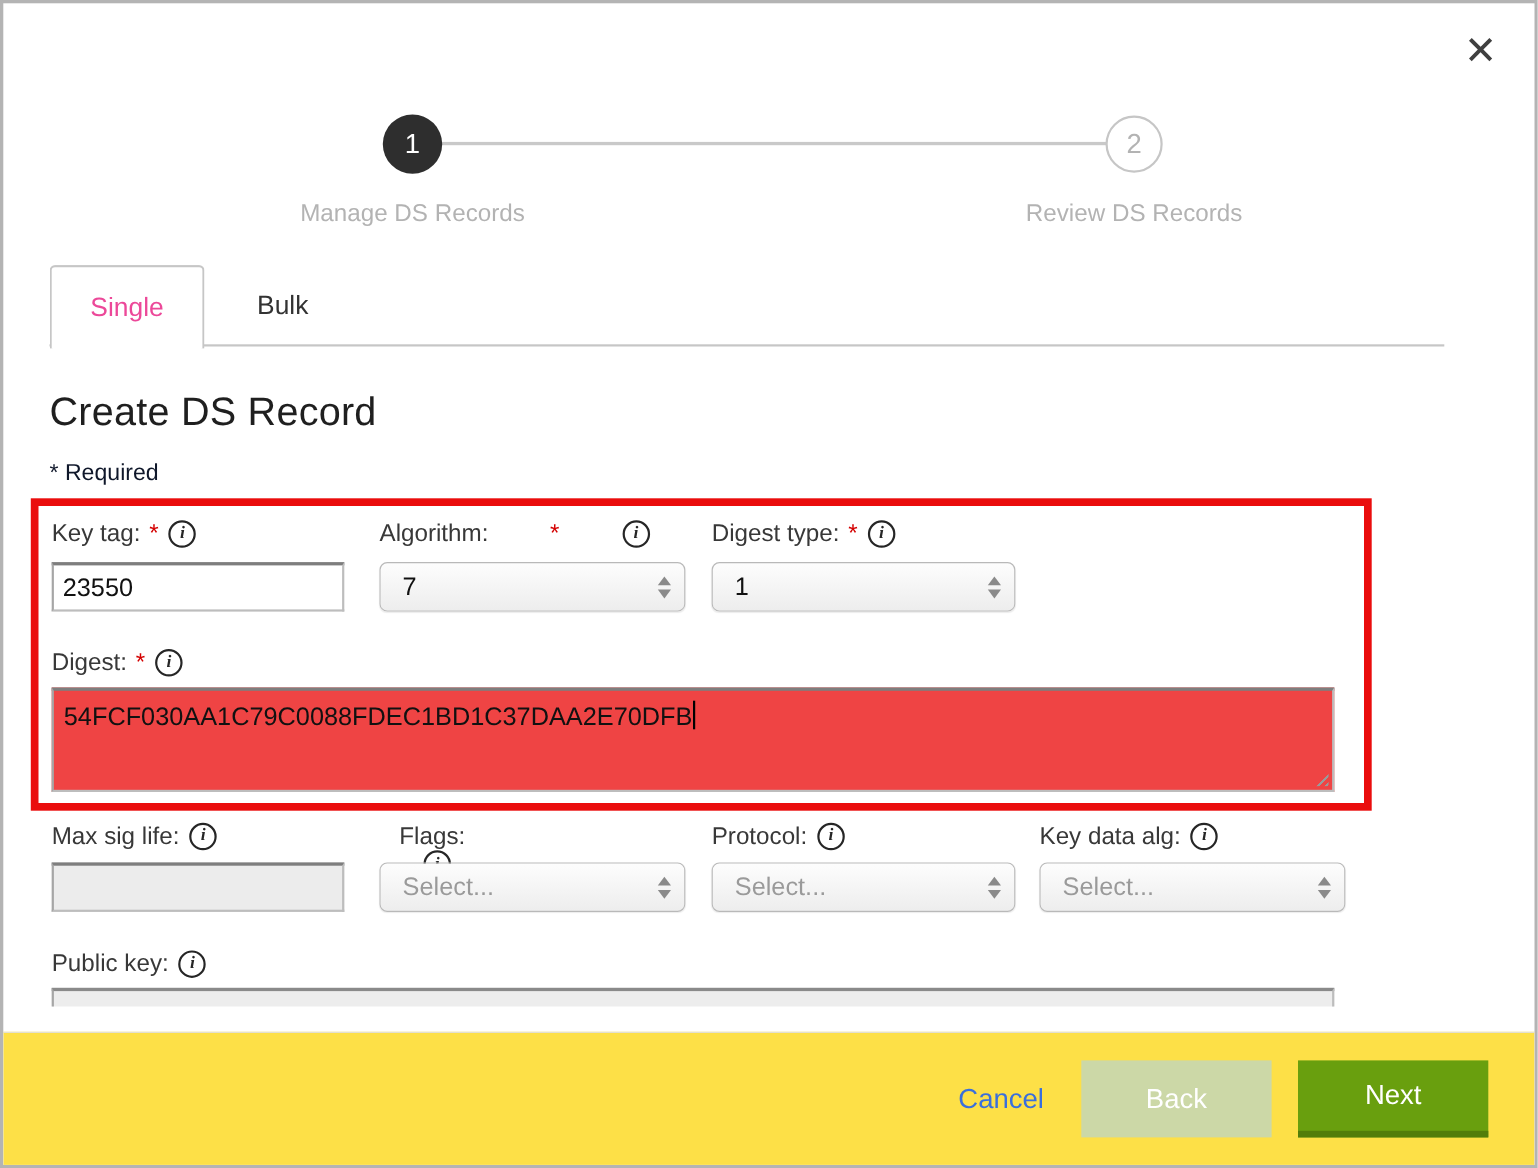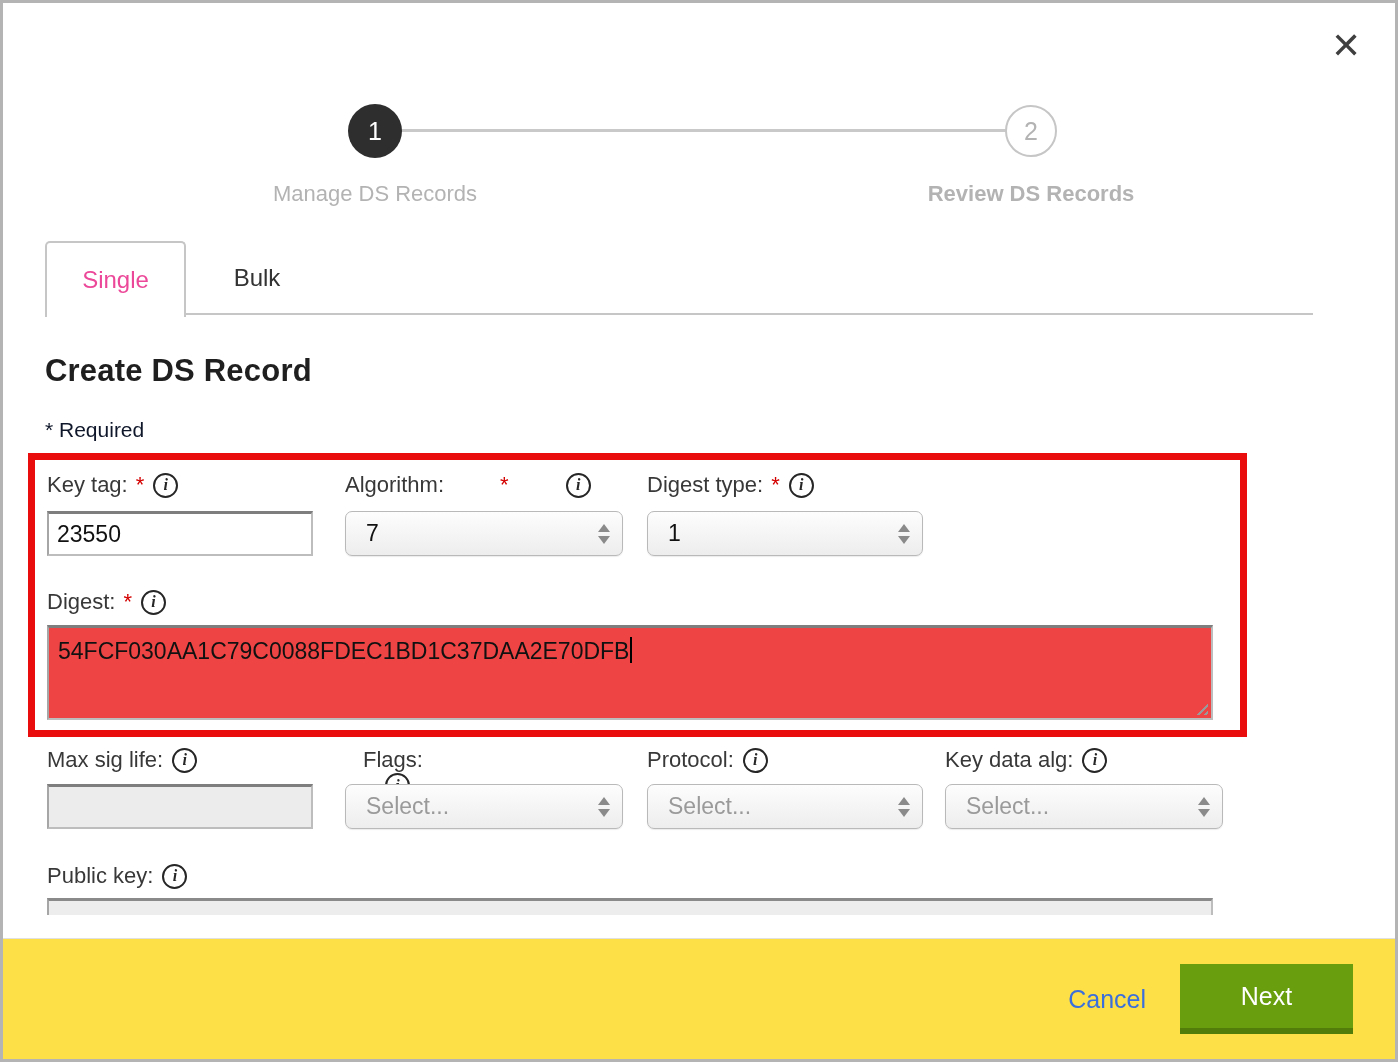--- a/index.html
+++ b/index.html
@@ -20,33 +20,33 @@
     text-align:center; cursor:pointer; user-select:none;
   }
 
   
   .step-track { position:absolute; left:398px; top:126px; width:606px; height:3px; background:#c9c9c9; }
   .step-circle { position:absolute; border-radius:50%; display:flex; align-items:center; justify-content:center; font-size:25px; }
   .step-circle.active { left:345px; top:101px; width:54px; height:54px; background:#2e2e2e; color:#fff; }
   .step-circle.inactive { left:1002px; top:102px; width:52px; height:52px; background:#fff; border:2px solid #c6c6c6; color:#b3b3b3; }
   .step-label { position:absolute; top:178px; transform:translateX(-50%); font-size:22px; color:#b3b3b3; white-space:nowrap; }
   .step-label.one { left:372px; }
-  .step-label.two { left:1028px;font-weight:bold; }
+  .step-label.two { left:1028px; }
 
   
   .tabbar { position:absolute; left:42px; top:238px; width:1268px; height:74px; border-bottom:2px solid #c6c6c6; }
   .tab { position:absolute; top:0; height:74px; display:flex; align-items:center; justify-content:center; font-size:24px; cursor:pointer; }
   .tab.active {
     left:0; width:141px; background:#fff; border:2px solid #c6c6c6; border-bottom:none;
     border-radius:5px 5px 0 0; height:76px; color:#ec4899; z-index:2;
   }
   .tab.plain { left:141px; width:142px; color:#333; }
 
   
-  .page-title { position:absolute; left:42px; top:350px; font-size:31px; font-weight:bold; color:#1f1f1f; letter-spacing:0.2px; }
+  .page-title { position:absolute; left:42px; top:350px; font-size:36px; font-weight:normal; color:#1f1f1f; letter-spacing:0.2px; }
   .required-note { position:absolute; left:42px; top:415px; font-size:21px; color:#0f172a; }
 
   
   .annotation-box {
     position:absolute; left:25px; top:450px; width:1219px; height:284px;
     border:7px solid #ea0d0d; pointer-events:none; z-index:5;
   }
 
   
   .field-label {
@@ -209,16 +209,17 @@
   </div>
 
   <div class="field-label" style="left:44px; top:860px;">
     <span>Public key:</span>
     <span class="info-icon">i</span>
   </div>
   <div class="textarea clipped" style="left:44px; top:895px; width:1166px;"></div>
 
   <div class="footer">
     <span class="cancel-link">Cancel</span>
+    <div class="btn back">Back</div>
     <div class="btn next">Next</div>
   </div>
 
 </div>
 
 </body></html>

